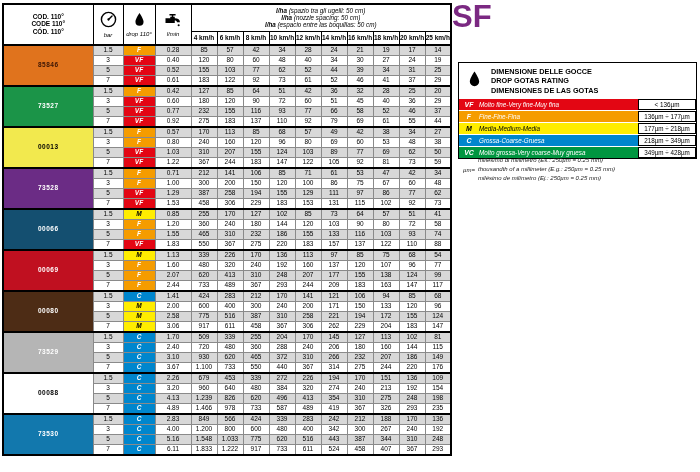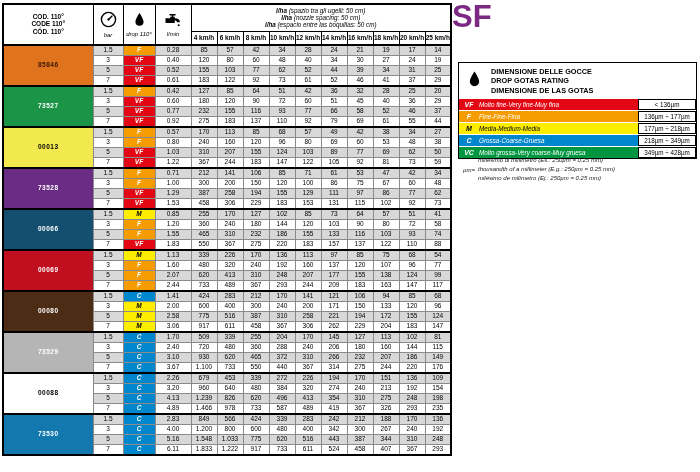--- a/index.html
+++ b/index.html
@@ -752,21 +752,21 @@
 <div class="legend">
   <div class="ltitle">
     <span>
       <svg viewBox="0 0 24 26" width="15" height="18">
           <path d="M12 1 C12 1 4.5 12 4.5 17 a7.5 7.5 0 0 0 15 0 C19.5 12 12 1 12 1 Z" fill="#000"></path>
         </svg>
     </span>
     <span class="ltitle-lines">
       <div>DIMENSIONE DELLE GOCCE</div>
       <div>DROP GOTAS RATING</div>
-      <div>DIMENSIONE DE LAS GOTAS</div>
+      <div>DIMENSIONES DE LAS GOTAS</div>
     </span>
   </div>
   <div>
       <div class="lrow" style="background: rgb(227, 6, 19);">
         <span class="lcode" style="color: rgb(255, 255, 255);">VF</span>
         <span class="llabel" style="color: rgb(255, 255, 255);">Molto fine-Very fine-Muy fina</span>
         <span class="lrange">&lt; 136µm</span>
       </div>
       <div class="lrow" style="background: rgb(245, 156, 0);">
         <span class="lcode" style="color: rgb(255, 255, 255);">F</span>

